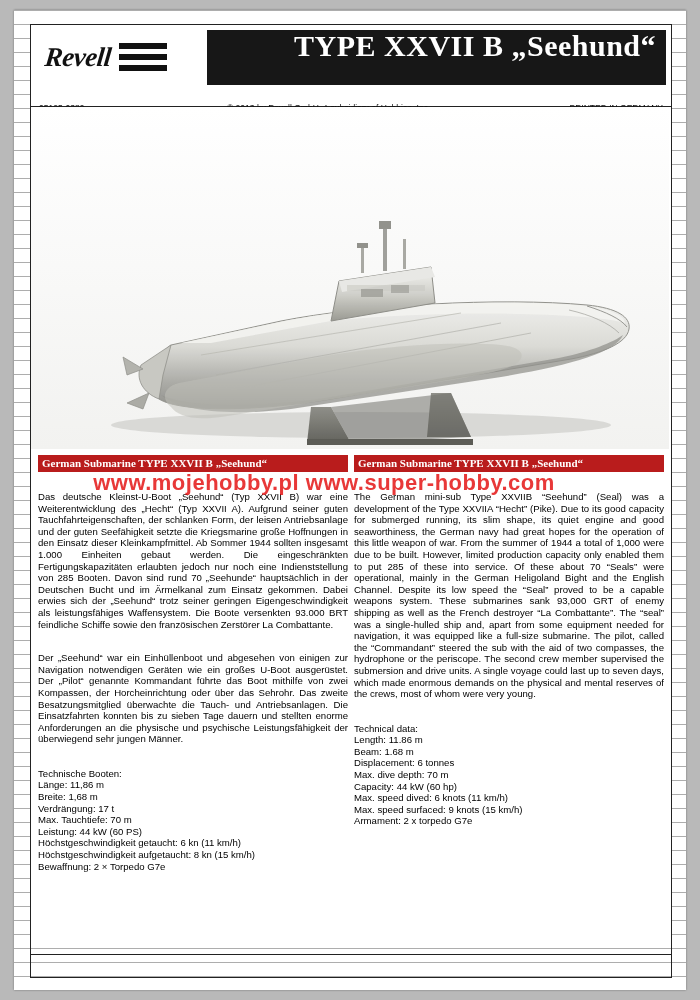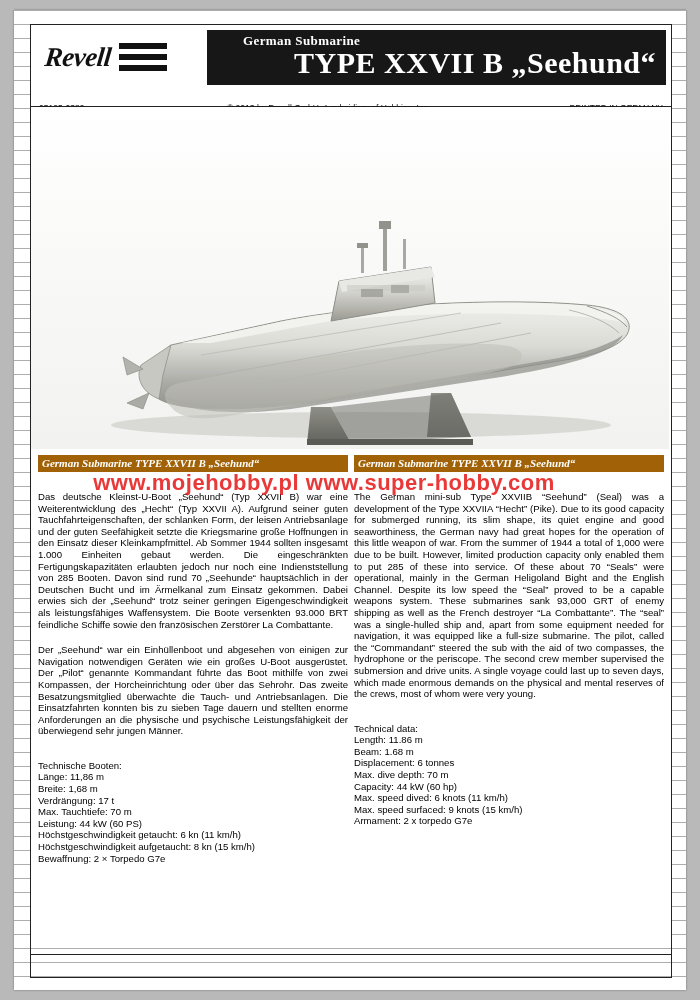--- a/index.html
+++ b/index.html
@@ -94,35 +94,34 @@
     background:#ffffff;
     box-sizing:border-box;
     padding:6px 7px 0 7px;
   }
   .col{
     position:absolute;top:6px;width:310px;
   }
   .col.left{left:7px;}
   .col.right{left:323px;}
   .colhead{
-    background:#a16207;color:#fff;
+    background:#b91c1c;color:#fff;
     font-family:"Liberation Serif", serif;
     font-weight:bold;font-size:11px;
     padding:2px 4px 3px 4px;
     line-height:12px;
-    font-style:italic;
   }
   .body p{
     margin:0 0 0 0;
     font-size:9.6px;
     line-height:11.6px;
     text-align:justify;
     color:#000;
   }
-  .body p + p{margin-top:14px;}
+  .body p + p{margin-top:22px;}
   .body .spec{
     margin-top:23px;
   }
   .body .spec div{
     font-size:9.6px;line-height:11.6px;
   }
   .body{padding-top:19px;}
 
   
   .botline{
@@ -154,21 +153,20 @@
     <div class="header">
       <div class="logo-box">
         <div class="logo-word">Revell</div>
         <div class="logo-bars">
           <div></div>
             <div></div>
             <div></div>
         </div>
       </div>
       <div class="title-box">
-        <div class="title-sub">German Submarine</div>
         <div class="title-main">TYPE XXVII B „Seehund“</div>
       </div>
       <div class="meta">
         <span class="kit">05125-0389</span>
         <span class="copy">© 2013 by Revell GmbH.  A subsidiary of Hobbico, Inc.</span>
         <span class="printed">PRINTED IN GERMANY</span>
       </div>
     </div>
 
     <div class="photo">

